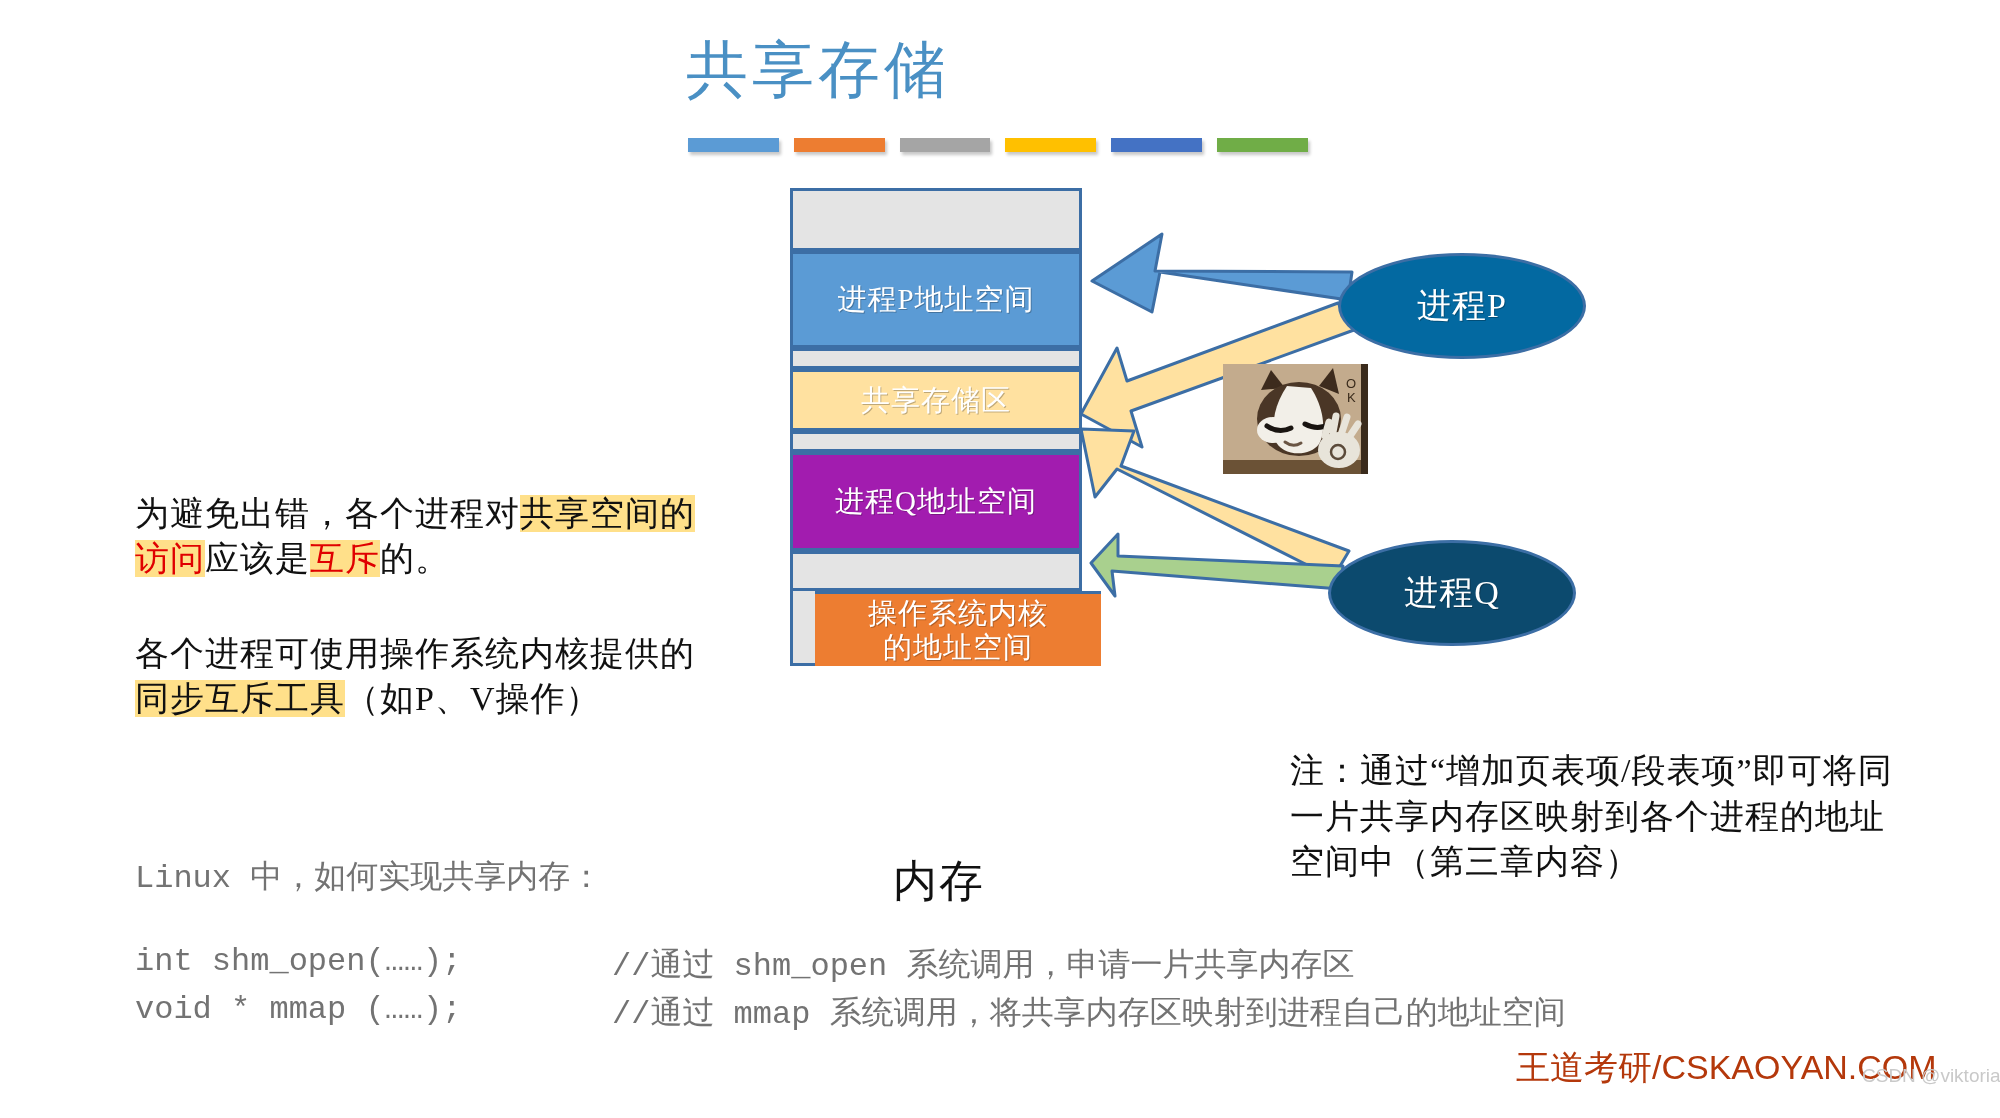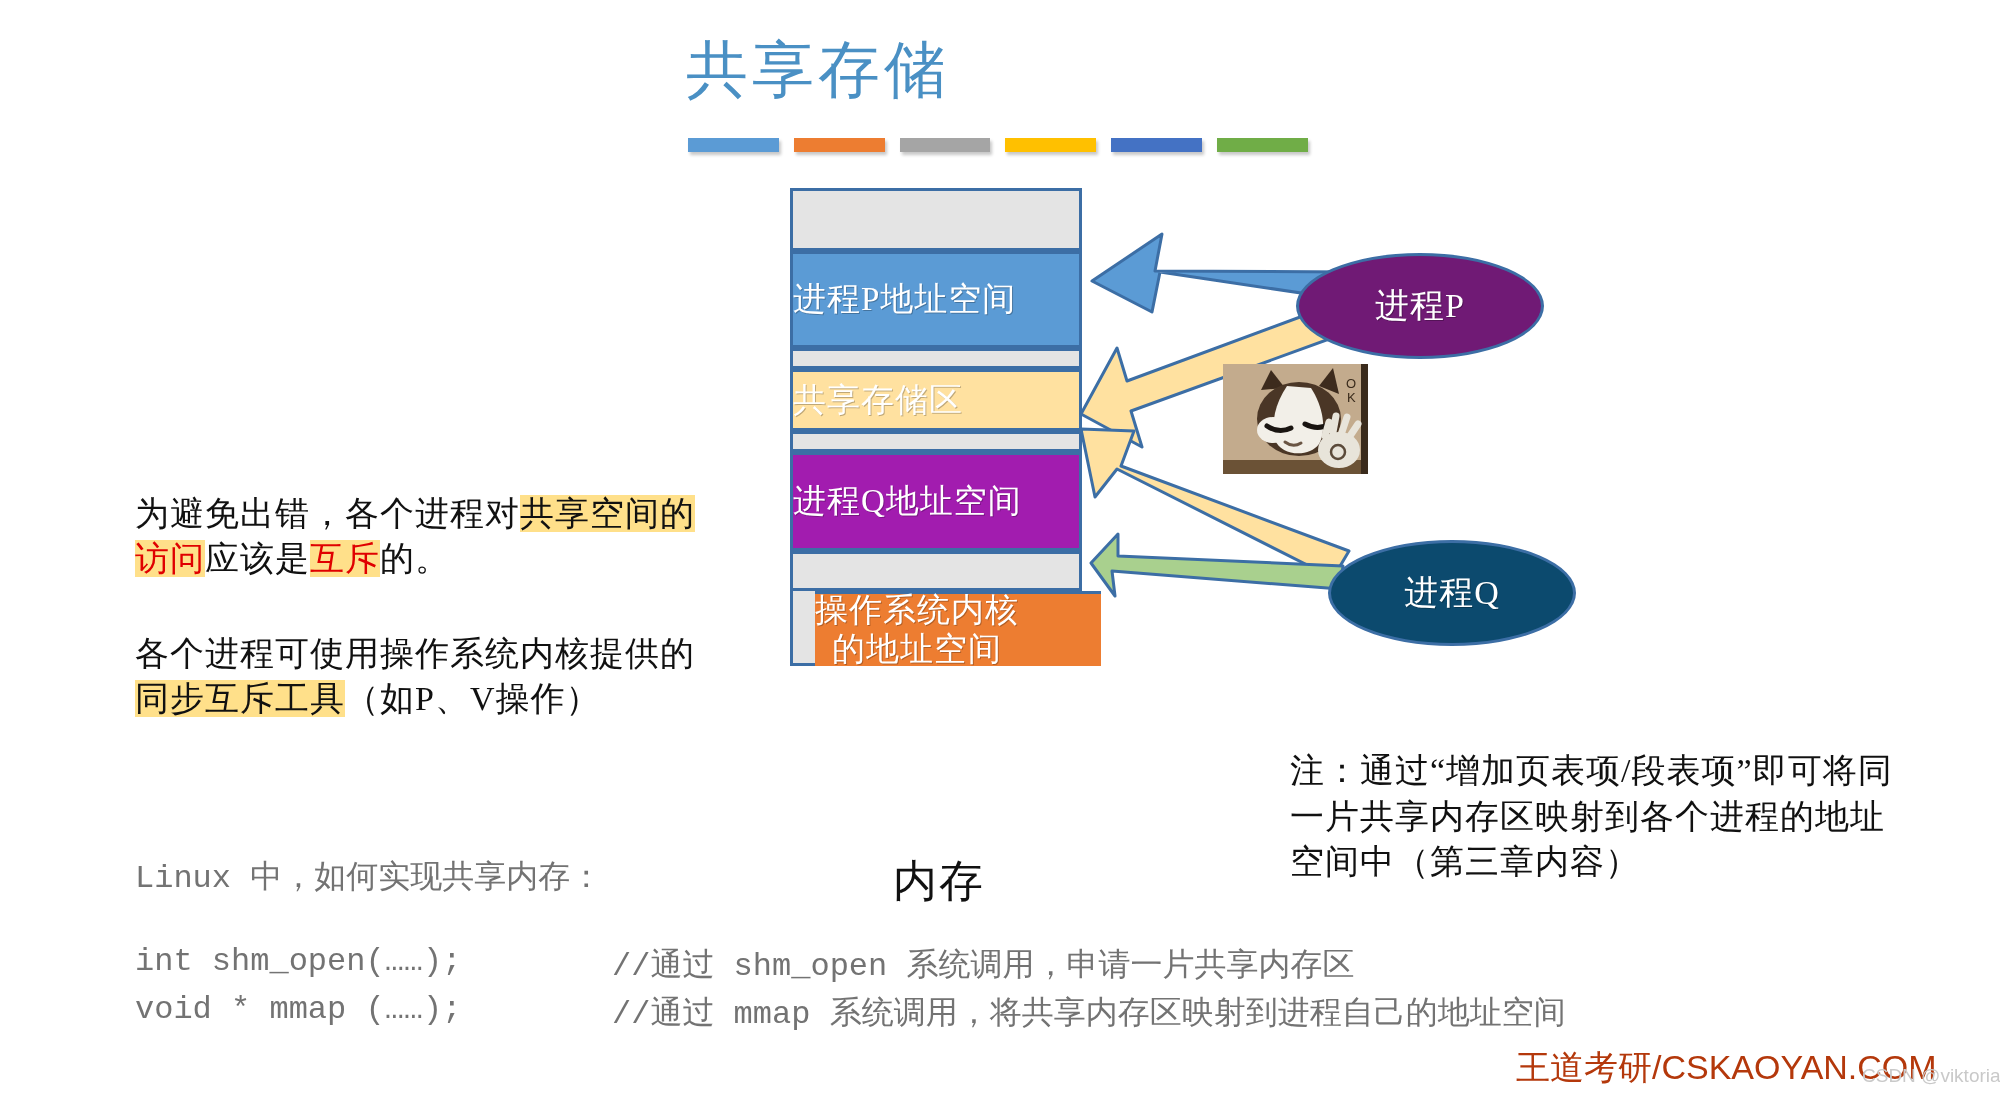--- a/index.html
+++ b/index.html
@@ -60,24 +60,25 @@
   }
   .mem-block {
     position: absolute;
     left: 0;
     width: 100%;
     box-sizing: border-box;
     border-top: 3px solid #3c6ea5;
     border-bottom: 3px solid #3c6ea5;
     display: flex;
     align-items: center;
+    justify-content: center;
     text-align: center;
     color: #ffffff;
     font-family: "Liberation Serif", "DejaVu Serif", serif;
-    font-size: 33px;
+    font-size: 29px;
     line-height: 1.18;
     text-shadow: 1px 1px 0 rgba(0,0,0,0.25);
     letter-spacing: 1px;
   }
   .mem-gap {
     position: absolute;
     left: 0;
     width: 100%;
     background: #e4e4e4;
     box-sizing: border-box;
@@ -94,22 +95,22 @@
     display: flex;
     align-items: center;
     justify-content: center;
     color: #ffffff;
     font-family: "Liberation Serif", "DejaVu Serif", serif;
     font-size: 34px;
     text-shadow: 1px 1px 0 rgba(0,0,0,0.25);
     letter-spacing: 1px;
   }
   #proc-p-ellipse {
-    left: 1296px; top: 253px; width: 248px; height: 106px;
-    background: #701a75;
+    left: 1338px; top: 253px; width: 248px; height: 106px;
+    background: #0369a1;
   }
   #proc-q-ellipse {
     left: 1328px; top: 540px; width: 248px; height: 106px;
     background: #0c4a6e;
   }
 
   
   #arrow-layer {
     position: absolute;
     left: 0; top: 0;

